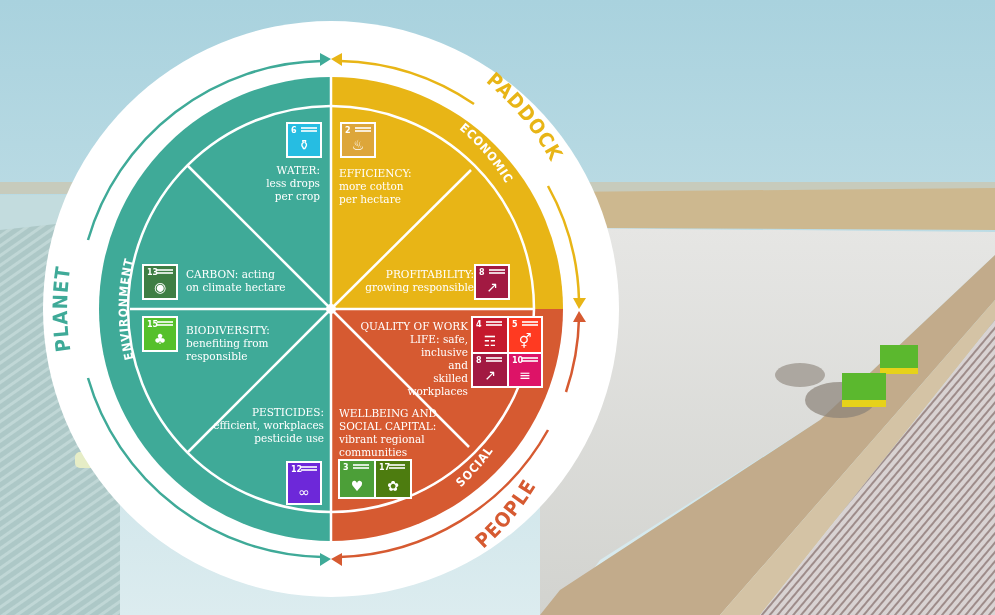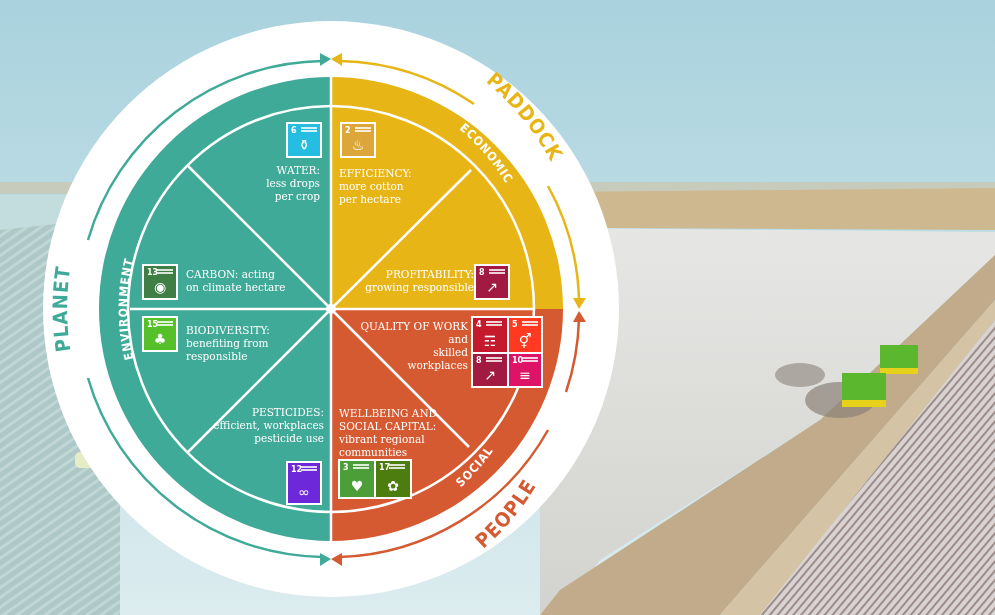--- a/index.html
+++ b/index.html
@@ -202,20 +202,21 @@
   <div>growing responsible</div>
 </div>
 <div class="sdg" style="left:474px;top:264px;width:36px;height:36px;background:#a21942;">
   <span class="num">8</span>
     <span class="tiny"></span>
   <span class="ic">↗</span>
 </div>
 
 <div class="lbl r" style="left:360px;top:320px;width:108px;">
   <div>QUALITY OF WORK</div>
+  <div>LIFE: safe, inclusive</div>
   <div>and</div>
   <div>skilled</div>
   <div>workplaces</div>
 </div>
 <div style="position:absolute;left:471px;top:316px;width:72px;height:72px;background:#fff;">
   <div class="sdg" style="left:2px;top:2px;width:34px;height:34px;background:#c5192d;border:0;">
     <span class="num">4</span>
       <span class="tiny"></span>
     <span class="ic">☶</span>
   </div>

